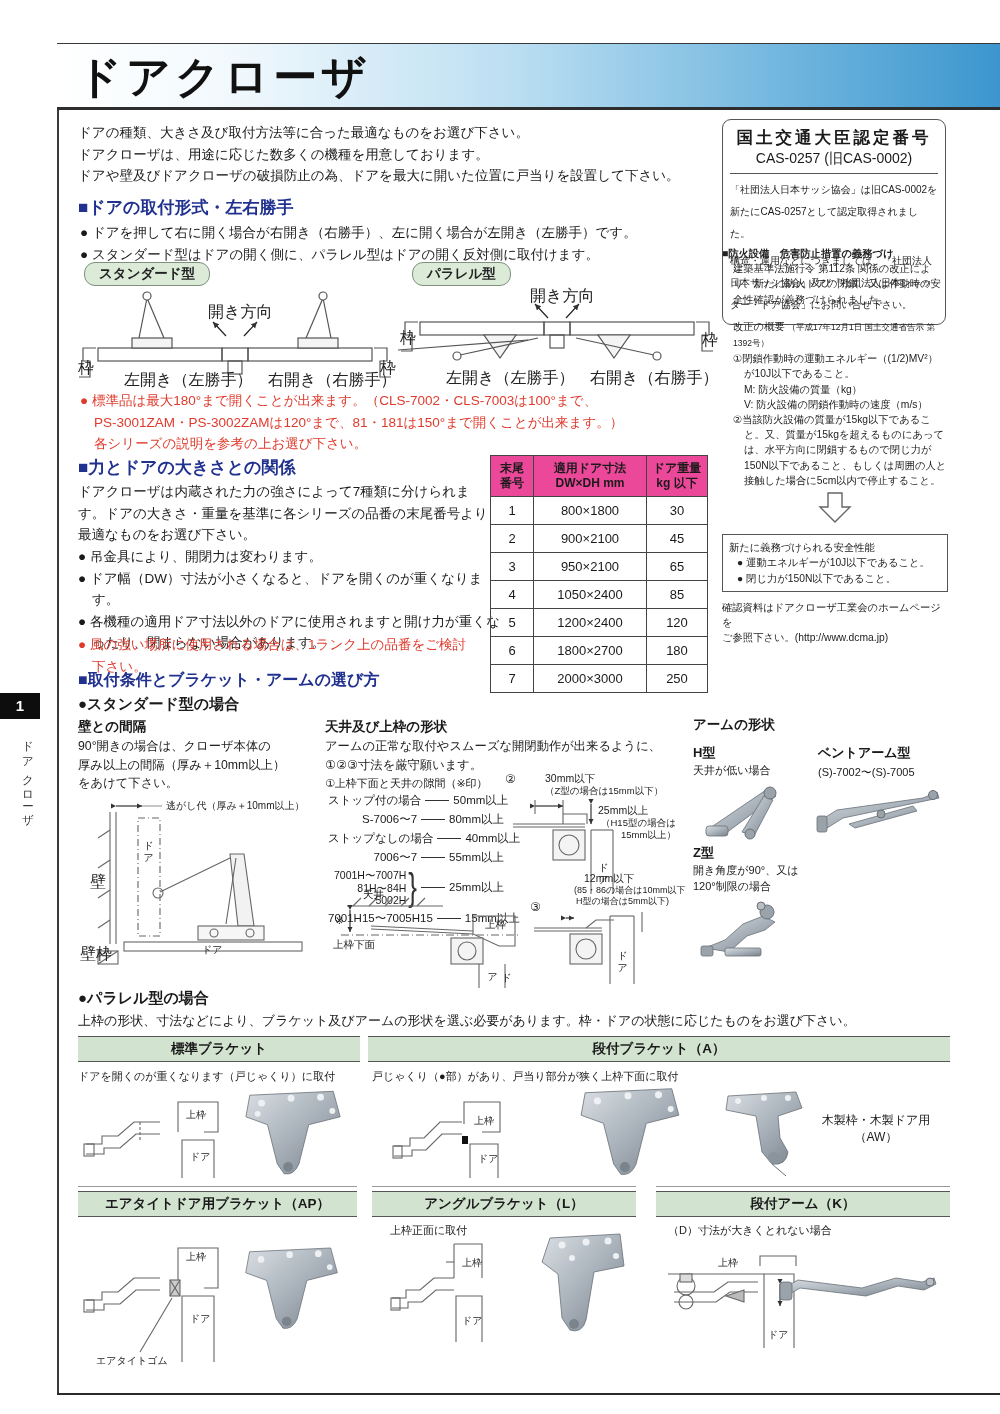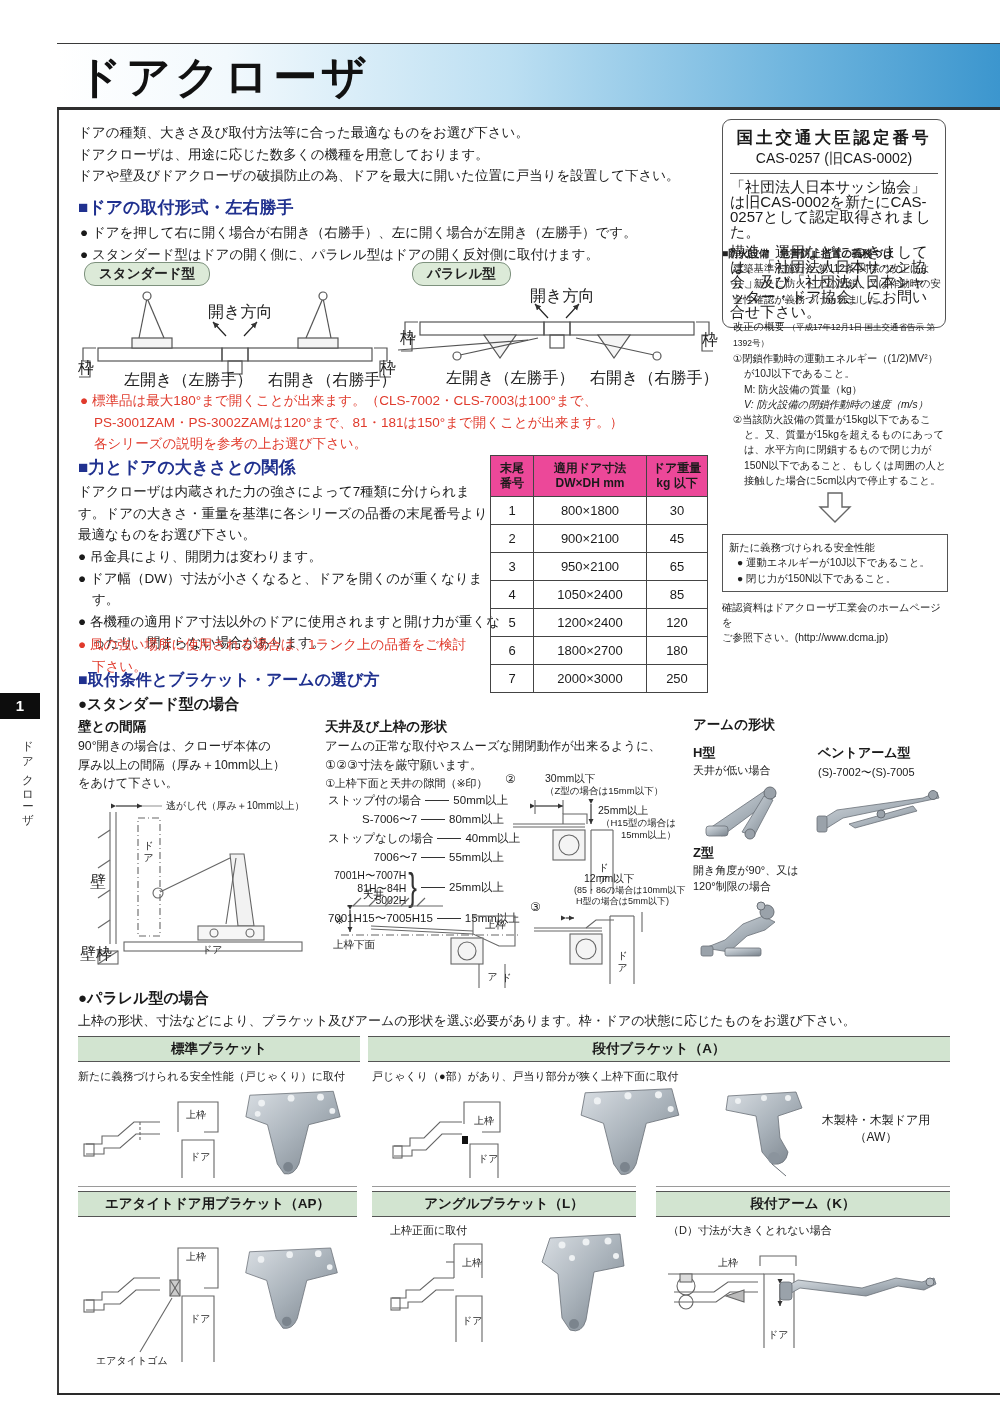--- a/index.html
+++ b/index.html
@@ -20,21 +20,21 @@
   
   .body-txt{font-size:13.5px;line-height:21.5px;}
   .blue-h{color:#20318f;font-weight:bold;font-size:17px;}
   .blue-h2{color:#20318f;font-weight:bold;font-size:16px;}
   .red{color:#e03a2c;}
   .bold{font-weight:bold;}
   .sub-h{font-weight:bold;font-size:15px;}
   .col-h{font-weight:bold;font-size:13.5px;}
   .sm{font-size:12.3px;line-height:18.5px;}
   .xs{font-size:11px;line-height:16px;}
-  .xxs{font-size:15px;line-height:15px;}
+  .xxs{font-size:10px;line-height:22px;}
   .hang{padding-left:14px;text-indent:-14px;}
   .pill{border:1.4px solid #7d917d;background:#dcead8;border-radius:11px;
         padding:2px 14px;font-size:13.5px;font-weight:bold;color:#222;}
   
   .cert{left:722px;top:119px;width:224px;border:1.4px solid #555;border-radius:9px;
         box-sizing:border-box;padding:7px 7px 8px 7px;}
   .cert-title{text-align:center;font-size:16.5px;font-weight:bold;letter-spacing:3px;}
   .cert-num{text-align:center;font-size:14px;padding:1px 0 5px 0;border-bottom:1.2px solid #555;}
   .cert p{margin:5px 0 0 0;}
   
@@ -102,21 +102,21 @@
 
   <div class="abs fire">
     <div class="bold">■防火設備　危害防止措置の義務づけ</div>
     <div style="padding-left:11px;">建築基準法施行令 第112条 関係の改正により、新たに防火ドアの閉鎖、又は作動時の安全性確認が義務づけられました。</div>
     <div style="margin-top:12px;padding-left:11px;">
       <span>改正の概要</span>
       <span style="font-size:8.5px;">（平成17年12月1日 国土交通省告示 第1392号）</span>
     </div>
     <div class="hang" style="padding-left:22px;text-indent:-11px;">①閉鎖作動時の運動エネルギー（(1/2)MV²）が10J以下であること。</div>
     <div style="padding-left:22px;">M: 防火設備の質量（kg）</div>
-    <div style="padding-left:22px;font-style:italic;">V: 防火設備の閉鎖作動時の速度（m/s）</div>
+    <div style="padding-left:22px;">V: 防火設備の閉鎖作動時の速度（m/s）</div>
     <div class="hang" style="padding-left:22px;text-indent:-11px;">②当該防火設備の質量が15kg以下であること。又、質量が15kgを超えるものにあっては、水平方向に閉鎖するもので閉じ力が150N以下であること、もしくは周囲の人と接触した場合に5cm以内で停止すること。</div>
     <div style="text-align:center;margin-top:4px;">
       <svg width="36" height="32" viewBox="0 0 36 32">
           <path d="M11,1 h14 v14 h8 L18,30 L3,15 h8 z" fill="#fff" stroke="#666" stroke-width="1.4"></path>
         </svg>
     </div>
     <div class="safety-box">
       <div>新たに義務づけられる安全性能</div>
       <div style="padding-left:8px;">● 運動エネルギーが10J以下であること。</div>
       <div style="padding-left:8px;">● 閉じ力が150N以下であること。</div>
@@ -447,21 +447,21 @@
         <circle cx="64" cy="8" r="4" fill="#b8bec4" stroke="#6a7077"></circle>
       <rect x="4" y="48" width="12" height="10" rx="2" fill="#9aa2aa" stroke="#6a7077" stroke-width="0.8"></rect>
     </svg>
   </div>
 
   <div class="abs sub-h nowrap" style="left:78px;top:989px;">●パラレル型の場合</div>
   <div class="abs nowrap" style="left:78px;top:1012px;font-size:13px;">上枠の形状、寸法などにより、ブラケット及びアームの形状を選ぶ必要があります。枠・ドアの状態に応じたものをお選び下さい。</div>
 
   <div class="abs ghead" style="left:78px;top:1036px;width:282px;">標準ブラケット</div>
   <div class="abs ghead" style="left:368px;top:1036px;width:582px;">段付ブラケット（A）</div>
-  <div class="abs xs nowrap" style="left:78px;top:1068px;">新たに義務づけられる安全性能（戸じゃくり）に取付</div>
+  <div class="abs xs nowrap" style="left:78px;top:1068px;">ドアを開くのが重くなります（戸じゃくり）に取付</div>
   <div class="abs xs nowrap" style="left:372px;top:1068px;">戸じゃくり（●部）があり、戸当り部分が狭く上枠下面に取付</div>
 
   <div class="diag" style="left:82px;top:1088px;width:150px;height:92px;">
     <svg width="150" height="92" viewBox="0 0 150 92" stroke="#666" fill="none" stroke-width="1.1">
       <path d="M4,56 h16 v-8 h16 l16,-14 h26"></path>
         <path d="M4,66 h18 v-6 h16 l16,-14 h24"></path>
       <rect x="2" y="56" width="10" height="12"></rect>
       <path d="M96,44 v-30 h40 v30 h-14"></path>
         <path d="M100,90 v-38 h32 v38"></path>
       <line x1="58" y1="34" x2="58" y2="54" stroke-dasharray="3 2"></line>

